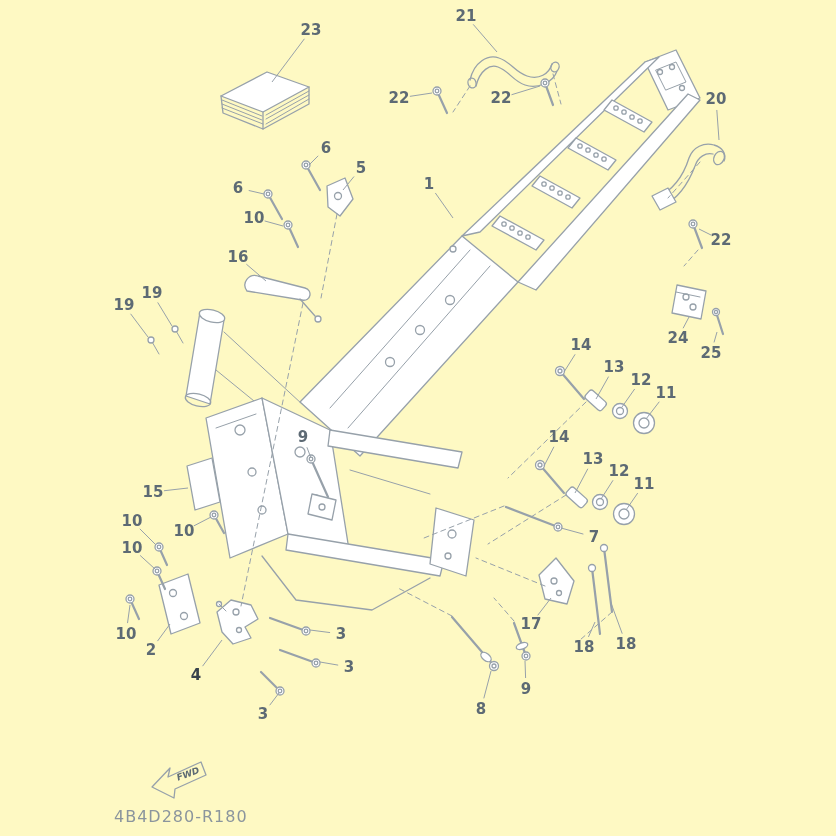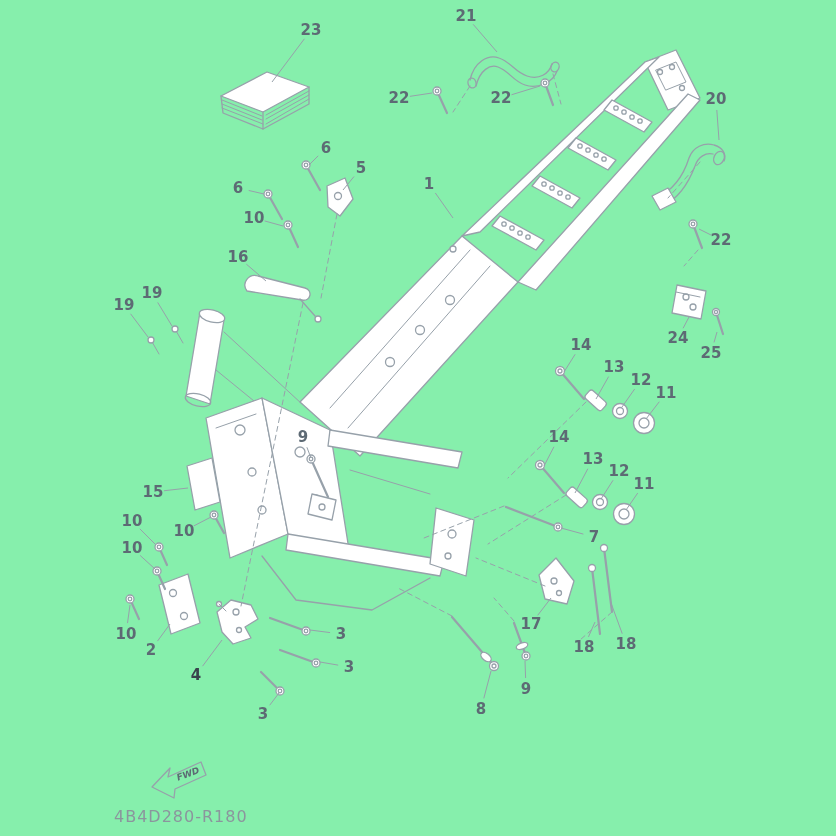--- a/index.html
+++ b/index.html
@@ -1,17 +1,17 @@
 <!DOCTYPE html>
 <html><head>
 <meta charset="utf-8">
 <style>
   html,body{margin:0;padding:0;background:#ffffff;}
   body{width:836px;height:836px;font-family:"DejaVu Sans",sans-serif;}
-  .stage{position:relative;width:836px;height:836px;background:#86efac;overflow:hidden;}
+  .stage{position:relative;width:836px;height:836px;background:#fef9c3;overflow:hidden;}
   svg{display:block;}
   .draw{stroke:#97a1aa;fill:none;stroke-width:1.3;stroke-linejoin:round;stroke-linecap:round;}
   .plate{fill:#ffffff;}
   .hole{fill:#ffffff;}
   .shaft{stroke-width:2.2;}
   .thin{stroke-width:1;}
   .dashline{stroke-dasharray:5 4;stroke-width:1;}
   .leader{stroke-width:1;fill:none;}
   .callout{font-family:"DejaVu Sans",sans-serif;font-size:15px;font-weight:bold;
            text-anchor:middle;dominant-baseline:central;cursor:pointer;}

